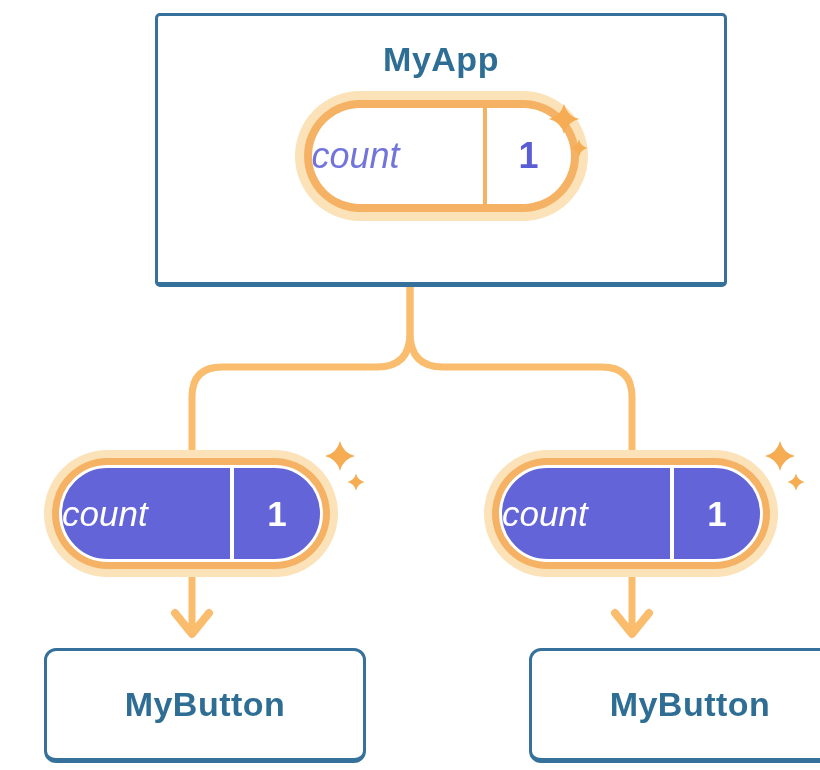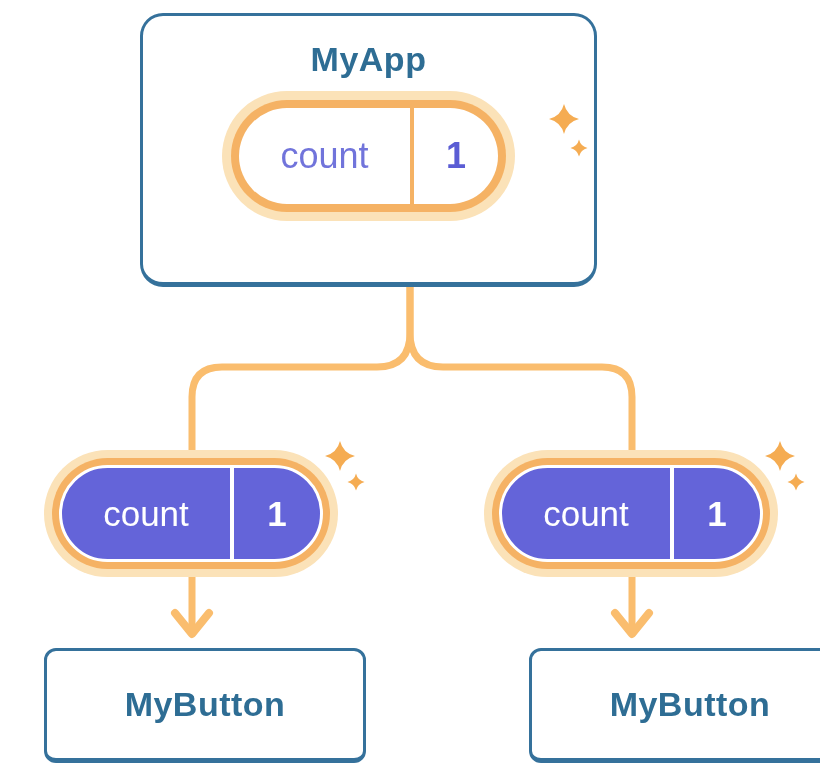--- a/index.html
+++ b/index.html
@@ -10,31 +10,31 @@
   
   .connectors{position:absolute;left:0;top:0;width:820px;height:770px;z-index:0;pointer-events:none;}
   .connectors path{stroke:var(--line);stroke-width:7;fill:none;stroke-linecap:round;stroke-linejoin:round;}
   .connectors path.arrowhead{stroke-width:8;}
   
   .card{
     position:absolute;background:#ffffff;box-sizing:border-box;
     border:3px solid var(--card_border);border-bottom-width:5px;
     display:flex;flex-direction:column;align-items:center;z-index:1;
   }
-  .root-card{left:140px;top:13px;width:457px;height:274px;border-radius:23px;}
+  .root-card{left:155px;top:13px;width:572px;height:274px;border-radius:5px;}
   .root-title{margin-top:24px;font-size:34px;font-weight:700;color:var(--card_text);letter-spacing:.5px;}
   .child-card{top:648px;width:322px;height:115px;border-radius:12px;justify-content:center;margin-left:36px;}
   .child-card.left{left:8px;}
   .child-card.right{left:493px;}
   .child-label{font-size:34px;font-weight:700;color:var(--card_text);letter-spacing:.5px;}
   
   .pill{border-radius:999px;box-sizing:border-box;background:var(--glow);z-index:2;}
   .pill-mid{background:var(--ring);border-radius:999px;width:100%;height:100%;box-sizing:border-box;}
   .pill-inner{border-radius:999px;width:100%;height:100%;box-sizing:border-box;display:flex;align-items:stretch;overflow:hidden;}
-  .seg-label{flex:1;display:flex;align-items:center;justify-content:center;}
+  .seg-label{flex:1;display:flex;align-items:center;font-style:italic;}
   .seg-value{width:84px;display:flex;align-items:center;justify-content:center;}
   
   .pill.light{width:293px;height:130px;padding:9px;margin-top:12px;}
   .pill.light .pill-mid{padding:8px;}
   .pill.light .pill-inner{background:#ffffff;}
   .pill.light .seg-value{border-left:4px solid var(--ring);}
   .pill.light .pill-label{color:var(--purple_text);font-size:36px;font-weight:400;}
   .pill.light .pill-value{color:var(--purple_value);font-size:36px;font-weight:700;}
   
   .pill.dark{position:absolute;width:294px;height:127px;padding:8px;top:450px;}

